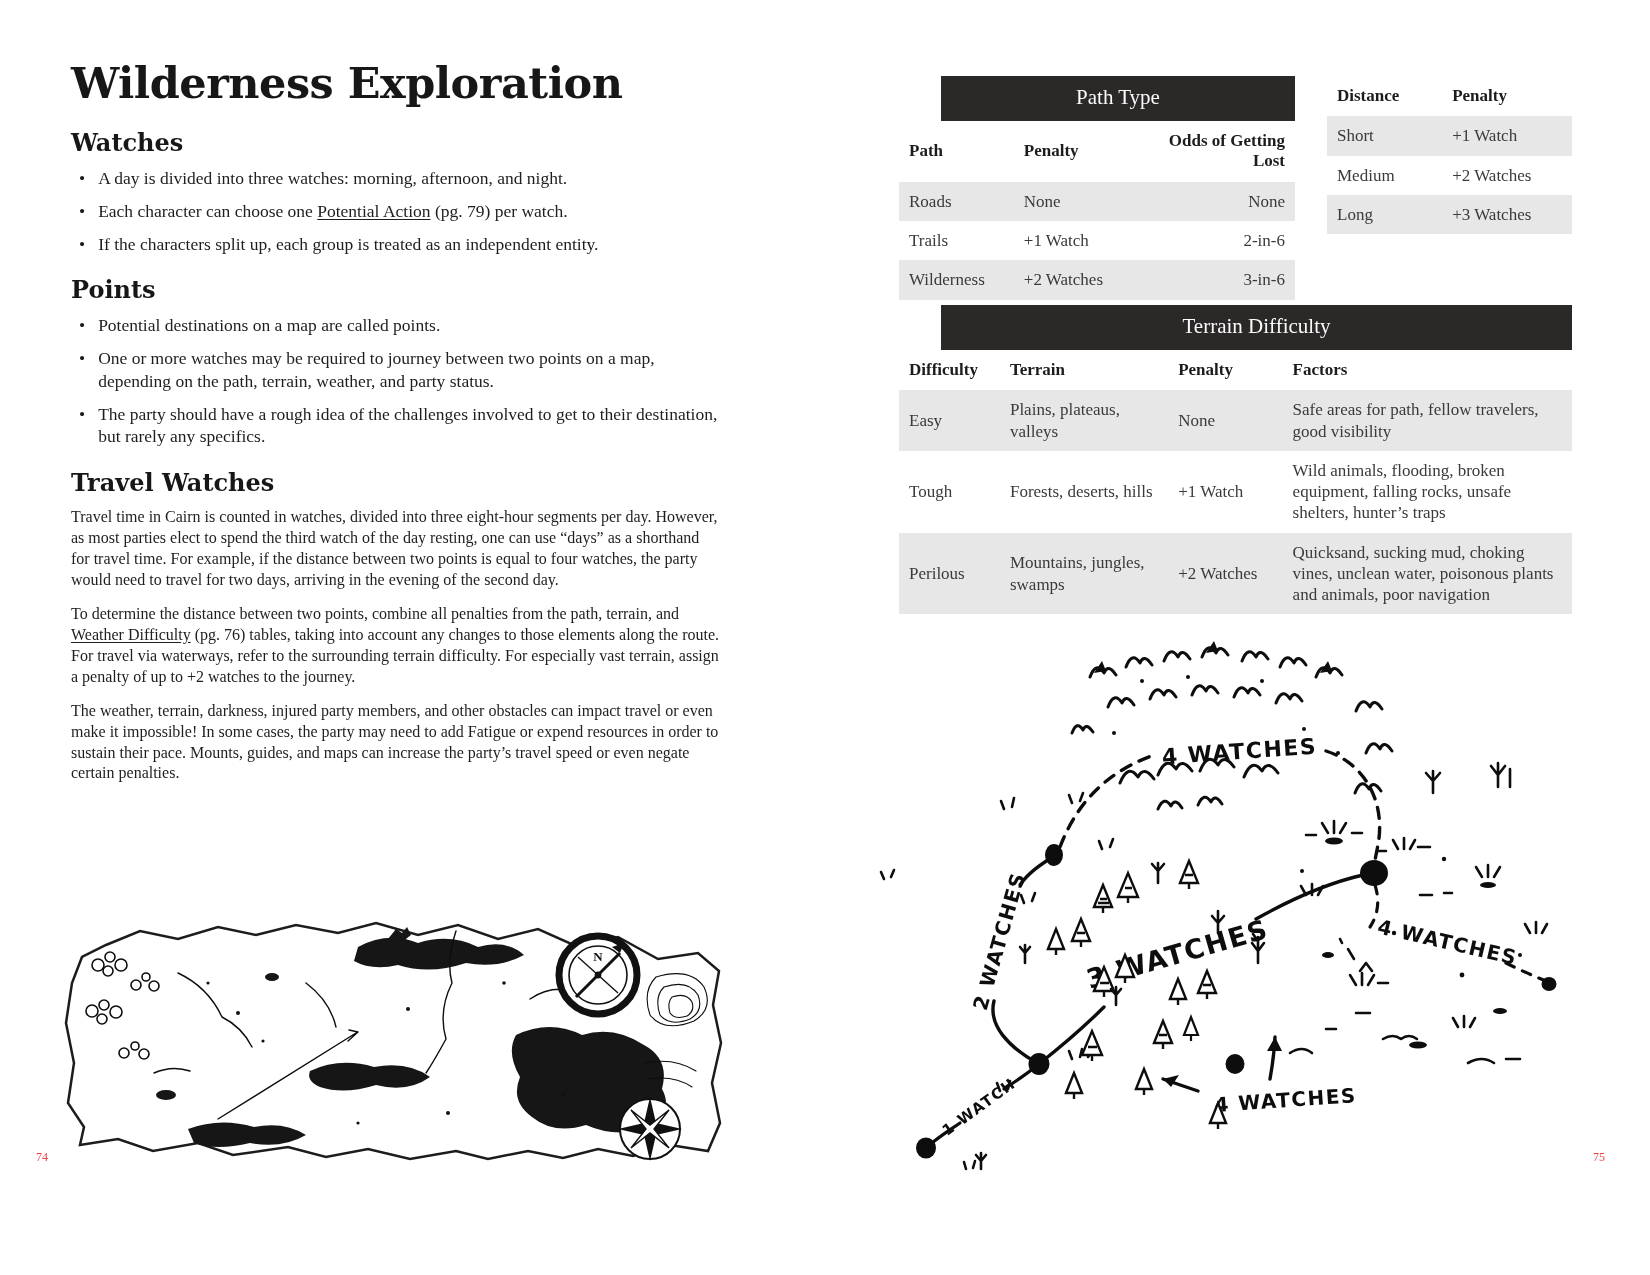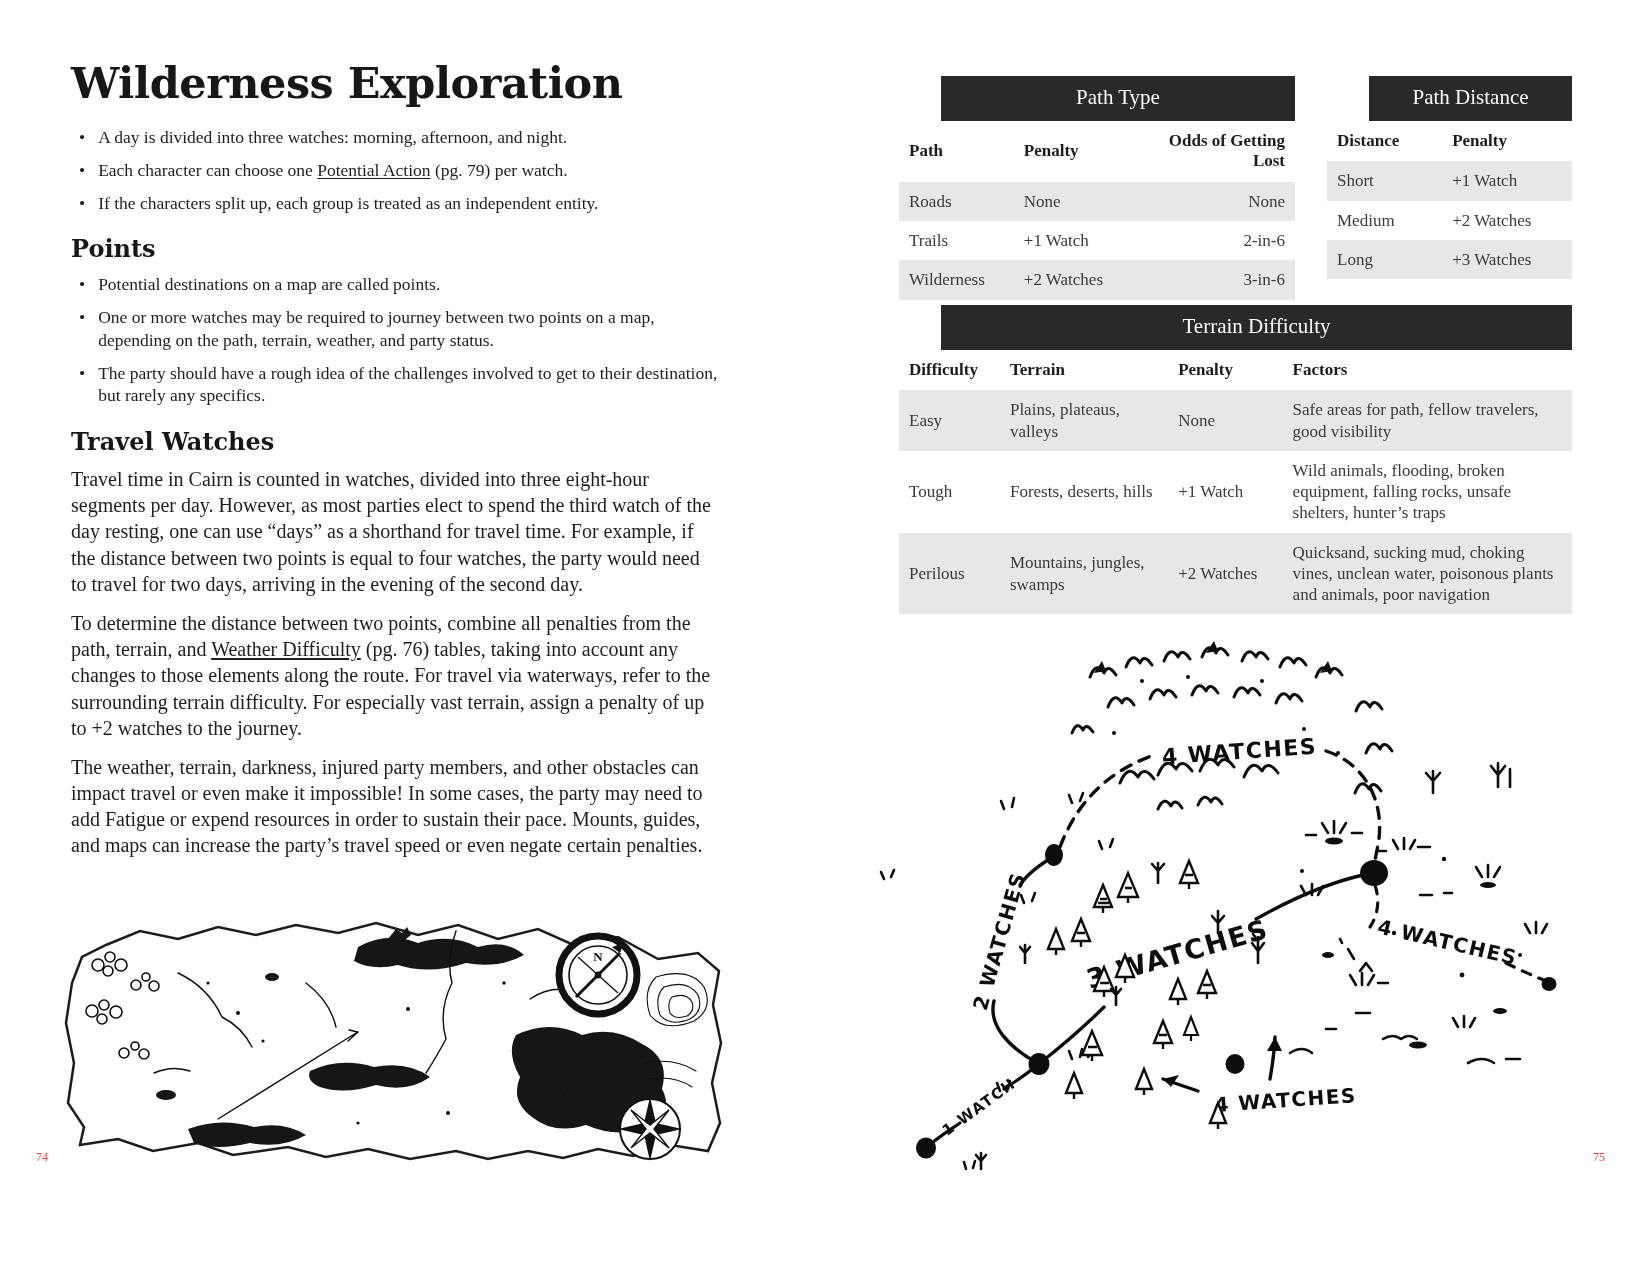--- a/index.html
+++ b/index.html
@@ -5,21 +5,21 @@
   html,body{margin:0;padding:0;background:#ffffff;}
   body{width:1650px;height:1275px;position:relative;font-family:"Liberation Serif",serif;color:#1e1e1e;overflow:hidden;}
 
   
   .left-col{position:absolute;left:71px;top:58px;width:648px;}
   h1.title{font-size:43px;font-weight:700;color:#171717;margin:0 0 18px 0;letter-spacing:-0.5px;font-family:"DejaVu Serif","Liberation Serif",serif;}
   h2.sect{font-size:24px;font-weight:700;color:#171717;margin:20px 0 10px 0;font-family:"DejaVu Serif","Liberation Serif",serif;}
   ul.blist{list-style:none;margin:0 0 4px 0;padding:0;}
   ul.blist li{display:flex;gap:13px;font-size:17.5px;line-height:1.3;margin:0 0 10px 0;}
   ul.blist .bu{flex:0 0 auto;padding-left:8px;}
-  p.body{font-size:20px;line-height:1.31;margin:0 0 13px 0;}
+  p.body{font-size:16px;line-height:1.31;margin:0 0 13px 0;}
   .link{color:inherit;text-decoration:underline;text-underline-offset:2px;cursor:pointer;}
   .pageno{position:absolute;font-size:12px;color:#ef4444;}
   .pageno.l{left:36px;top:1150px;}
   .pageno.r{left:1593px;top:1150px;}
   .ink-illus{position:absolute;left:58px;top:912px;width:670px;height:252px;}
 
   
   .tables-top{position:absolute;left:899px;top:76px;width:673px;display:flex;gap:32px;}
   .terrain-wrap{position:absolute;left:899px;top:305px;width:673px;}
   .tblwrap .tbl-title{background:#2b2828;color:#fbfbfb;font-size:21px;text-align:center;padding:9px 0 11px 0;margin-left:42px;}
@@ -38,20 +38,21 @@
   .sketch-map{position:absolute;left:858px;top:633px;width:702px;height:542px;}
   .hand{font-family:"DejaVu Sans",sans-serif;font-weight:700;fill:#0d0d0d;letter-spacing:1.5px;}
   .ink{stroke:#0d0d0d;fill:none;stroke-linecap:round;stroke-linejoin:round;}
 </style>
 </head>
 <body>
 
 <div class="left-col">
   <h1 class="title">Wilderness Exploration</h1>
 
+  <h2 class="sect">Watches</h2>
   <ul class="blist">
     <li>
       <span class="bu">•</span>
       <span>A day is divided into three watches: morning, afternoon, and night.</span>
     </li>
     <li>
       <span class="bu">•</span>
       <span><span>Each character can choose one </span><span class="link">Potential Action</span><span> (pg. 79) per watch.</span></span>
     </li>
     <li>
@@ -186,21 +187,20 @@
         <tr class="shaded">
           <td>Wilderness</td>
           <td>+2 Watches</td>
           <td class="c-center">3-in-6</td>
         </tr>
       </tbody>
     </table>
   </div>
 
   <div class="tblwrap pd">
-    <div class="tbl-title">Path Distance</div>
     <table>
       <thead>
         <tr>
           <th>Distance</th>
           <th>Penalty</th>
         </tr>
       </thead>
       <tbody>
         <tr class="shaded">
           <td>Short</td>

